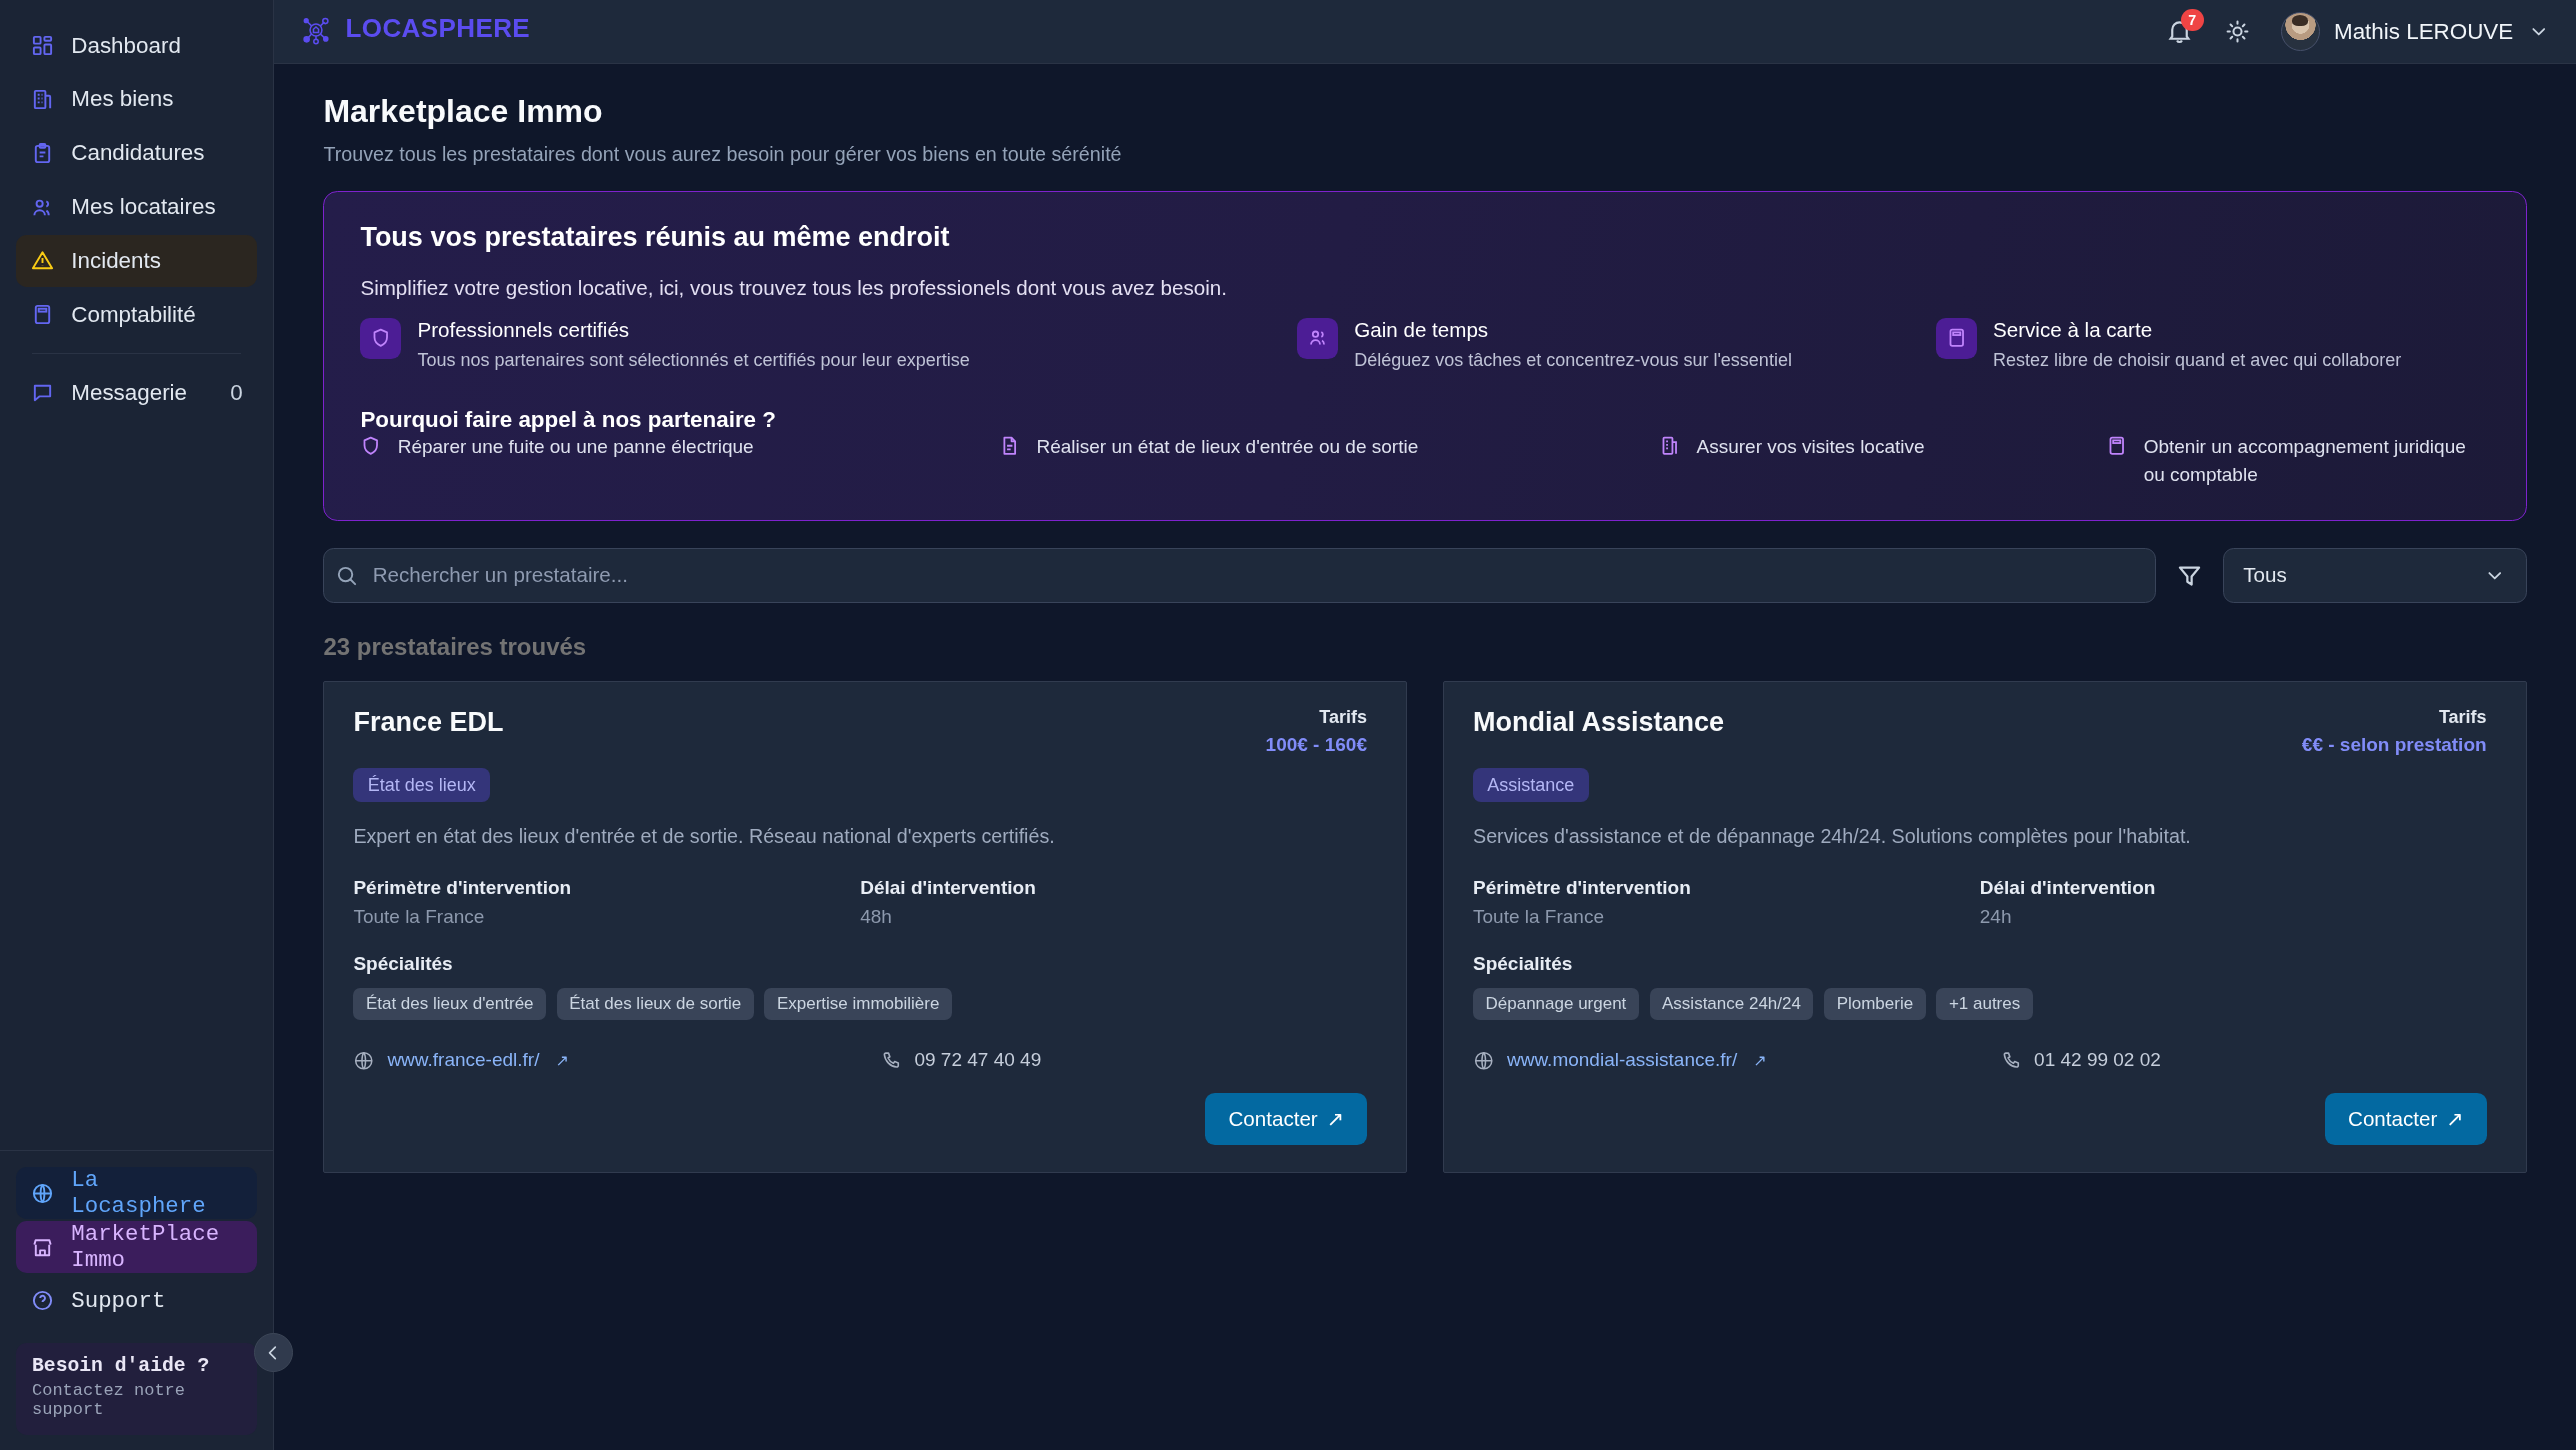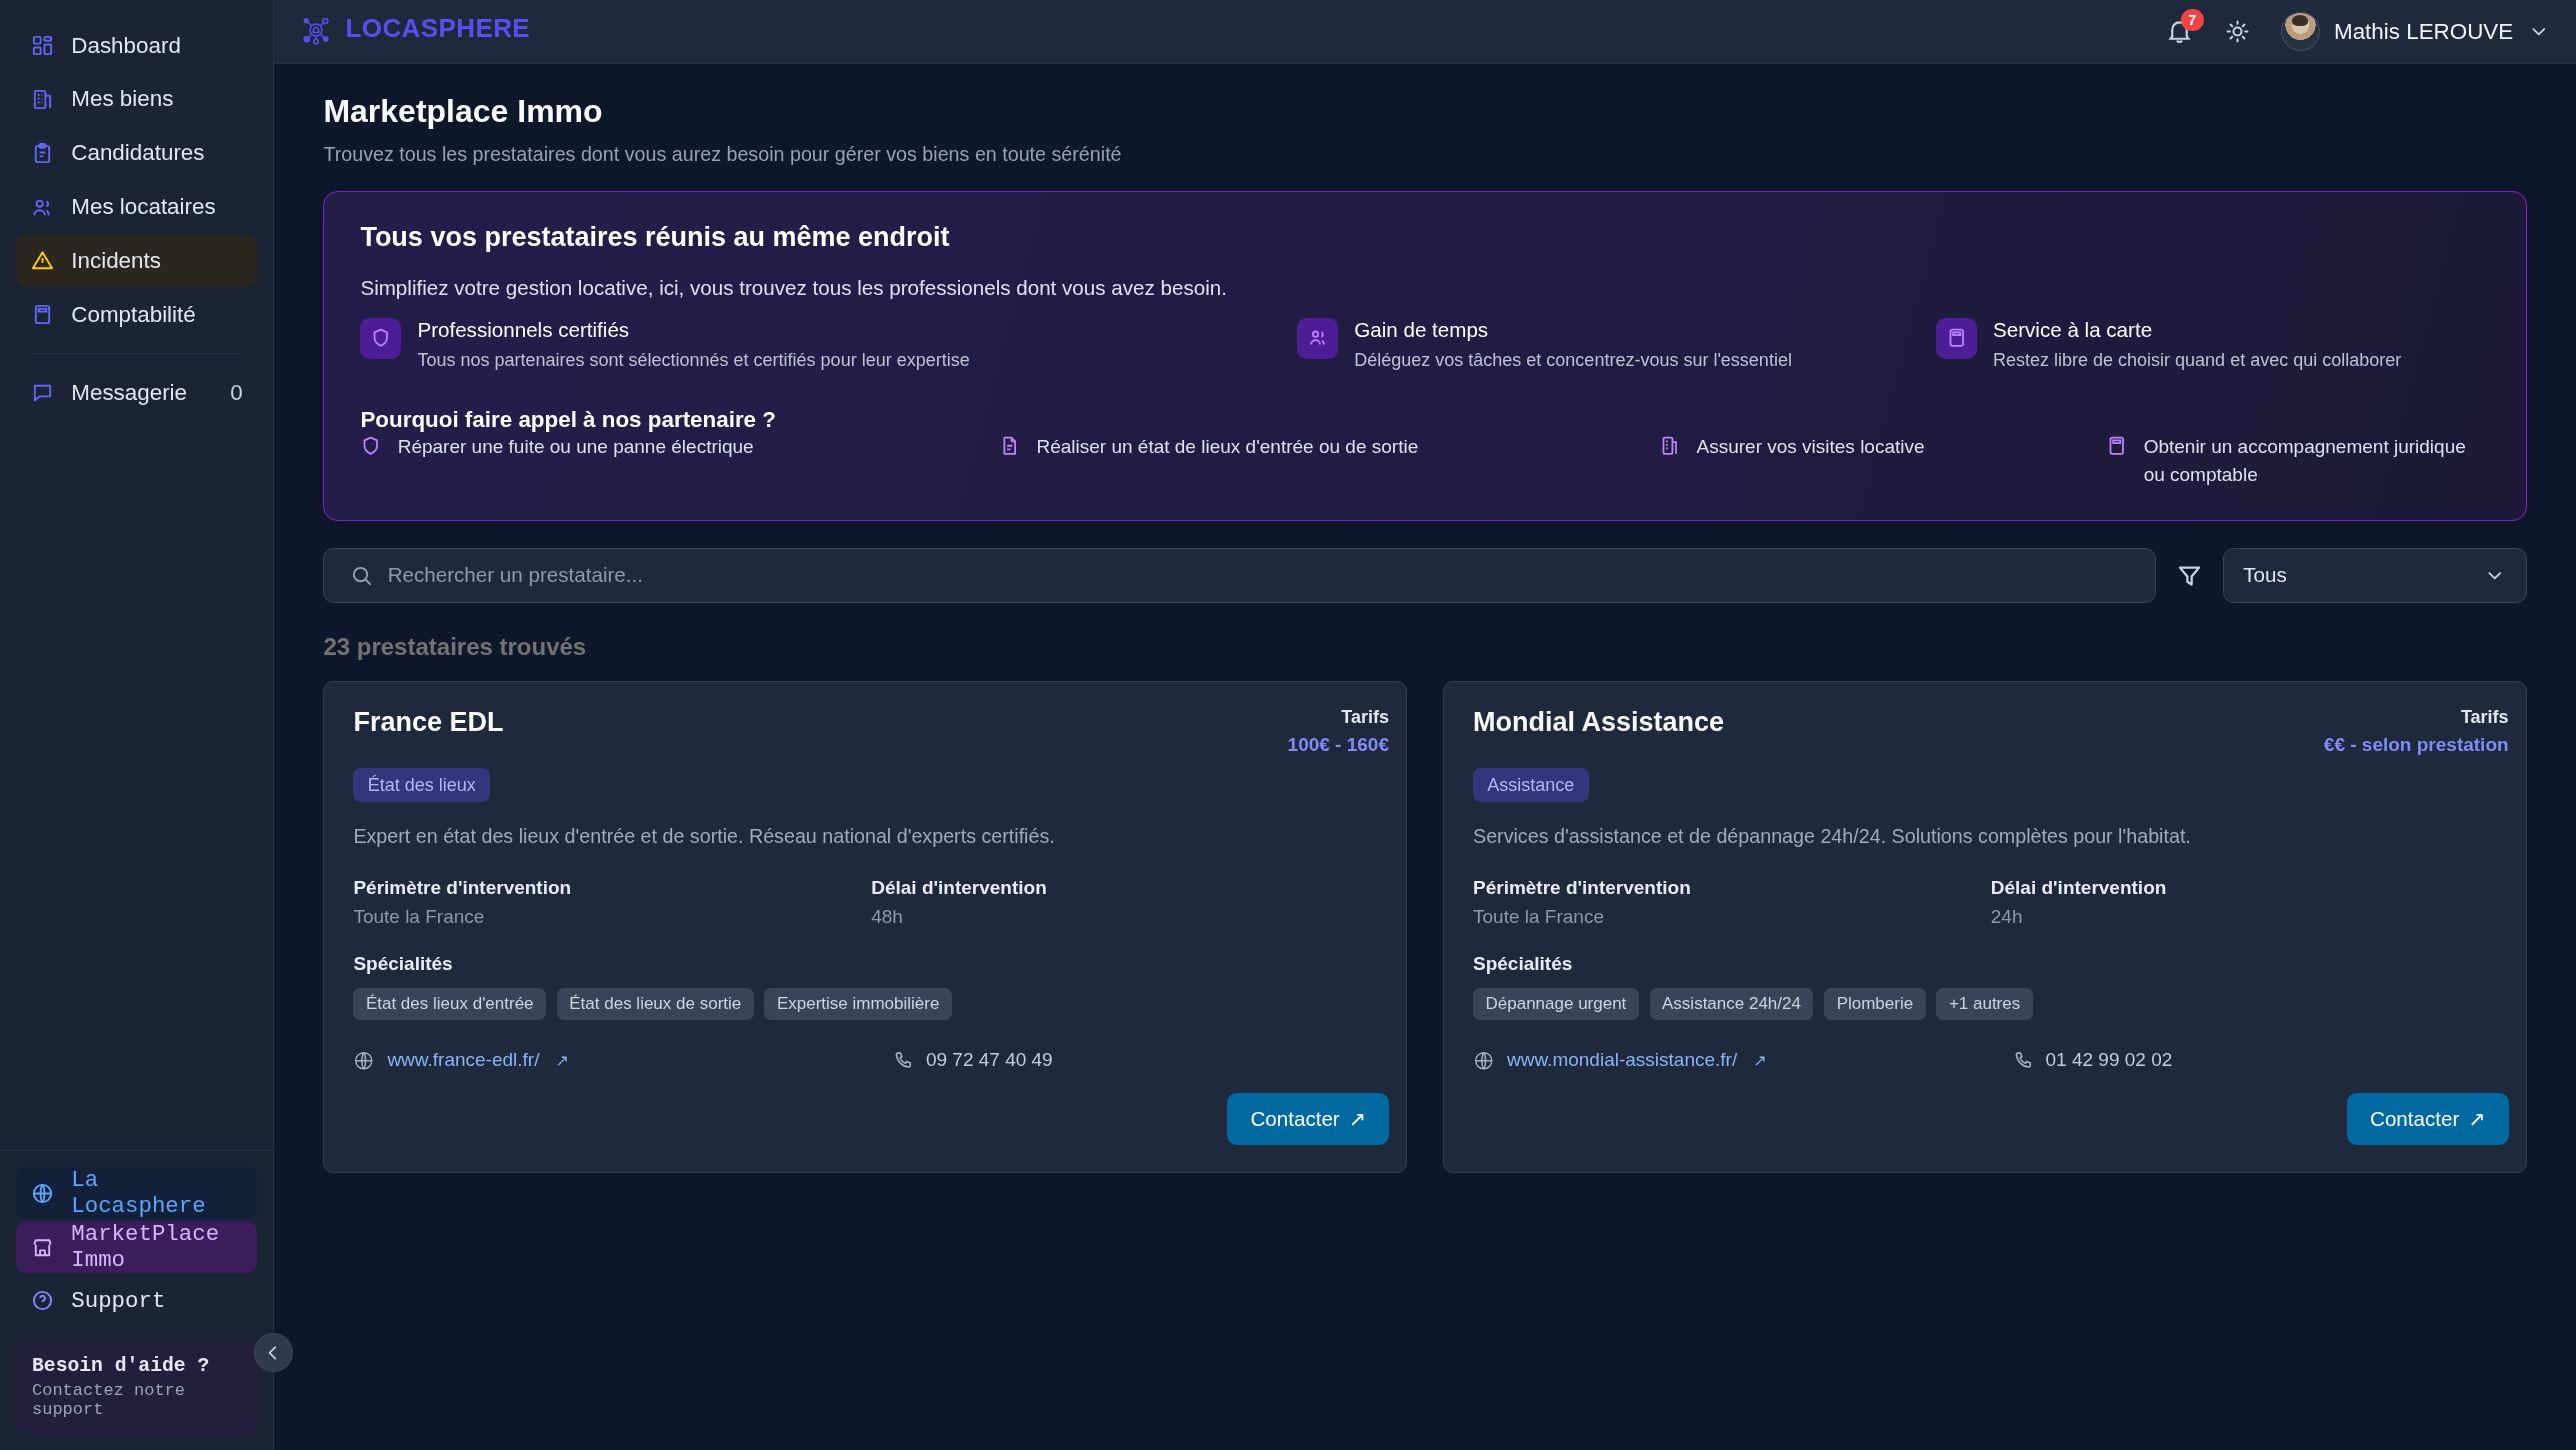--- a/index.html
+++ b/index.html
@@ -131,21 +131,21 @@
   .bullet:nth-child(3) { width: 21%; }
   .bullet:nth-child(4) { width: 18%; }
   .bullet-ico { width: 23px; height: 23px; flex:0 0 23px; color: #c084fc; margin-top: 1.8px;}
   .bullet-txt { color: #dfe2ef; font-size: 19px; line-height: 1.5; }
 
   
   .search-row { display: flex; align-items: center; gap: 19.7px; margin: 27px 22.4px 0 22.4px;}
   .search-box {
     flex: 1; height: 55px;
     background: #1e293b; border: 0.9px solid #39445a; border-radius: 10.7px;
-    display: flex; align-items: center; gap: 14.3px; padding: 0 26px;
+    display: flex; align-items: center; gap: 14.3px; padding: 0 11px;
   }
   .search-box .sicon { color: #94a3b8; width: 23px; height: 23px; flex:0 0 23px;}
   .search-box input {
     flex:1; background: transparent; border: none; outline: none;
     color: #e2e8f0; font-size: 20.6px; font-family: inherit;
   }
   .search-box input::placeholder { color: #8e9ab0; }
   .filter-ico { color: #cbd5e1; width: 27px; height: 27px; flex:0 0 27px; cursor:pointer;}
   .select-box {
     width: 304px; height: 55px;
@@ -155,21 +155,21 @@
   }
   .select-box .chev { margin-left: auto; color:#cbd5e1; }
 
   .result-count { color: #737373; font-size: 24px; font-weight: bold; margin: 30px 0 0 22.4px; }
 
   
   .cards { display: flex; gap: 36px; margin: 19.7px 22.4px 0 22.4px; }
   .card {
     flex: 1;
     background: #1e293b; border: 0.9px solid #313b4f;
-    border-radius: 10px; padding: 25px 17px 27px 29px;
+    border-radius: 2px; padding: 25px 39px 27px 29px;
     min-width: 0;
   }
   .card-head { display: flex; align-items: flex-start; }
   .card-name { color: #f8fafc; font-size: 27px; font-weight: bold; }
   .card-tarif { margin-left: auto; text-align: right; }
   .tarif-lbl { color: #e2e8f0; font-size: 18px; font-weight: bold;}
   .tarif-val { color: #818cf8; font-size: 19px; font-weight: bold; margin-top: 6.3px;}
   .cat-chip {
     display: inline-block; margin-top: 12.5px;
     background: #34357a; color: #b4b7f5;

